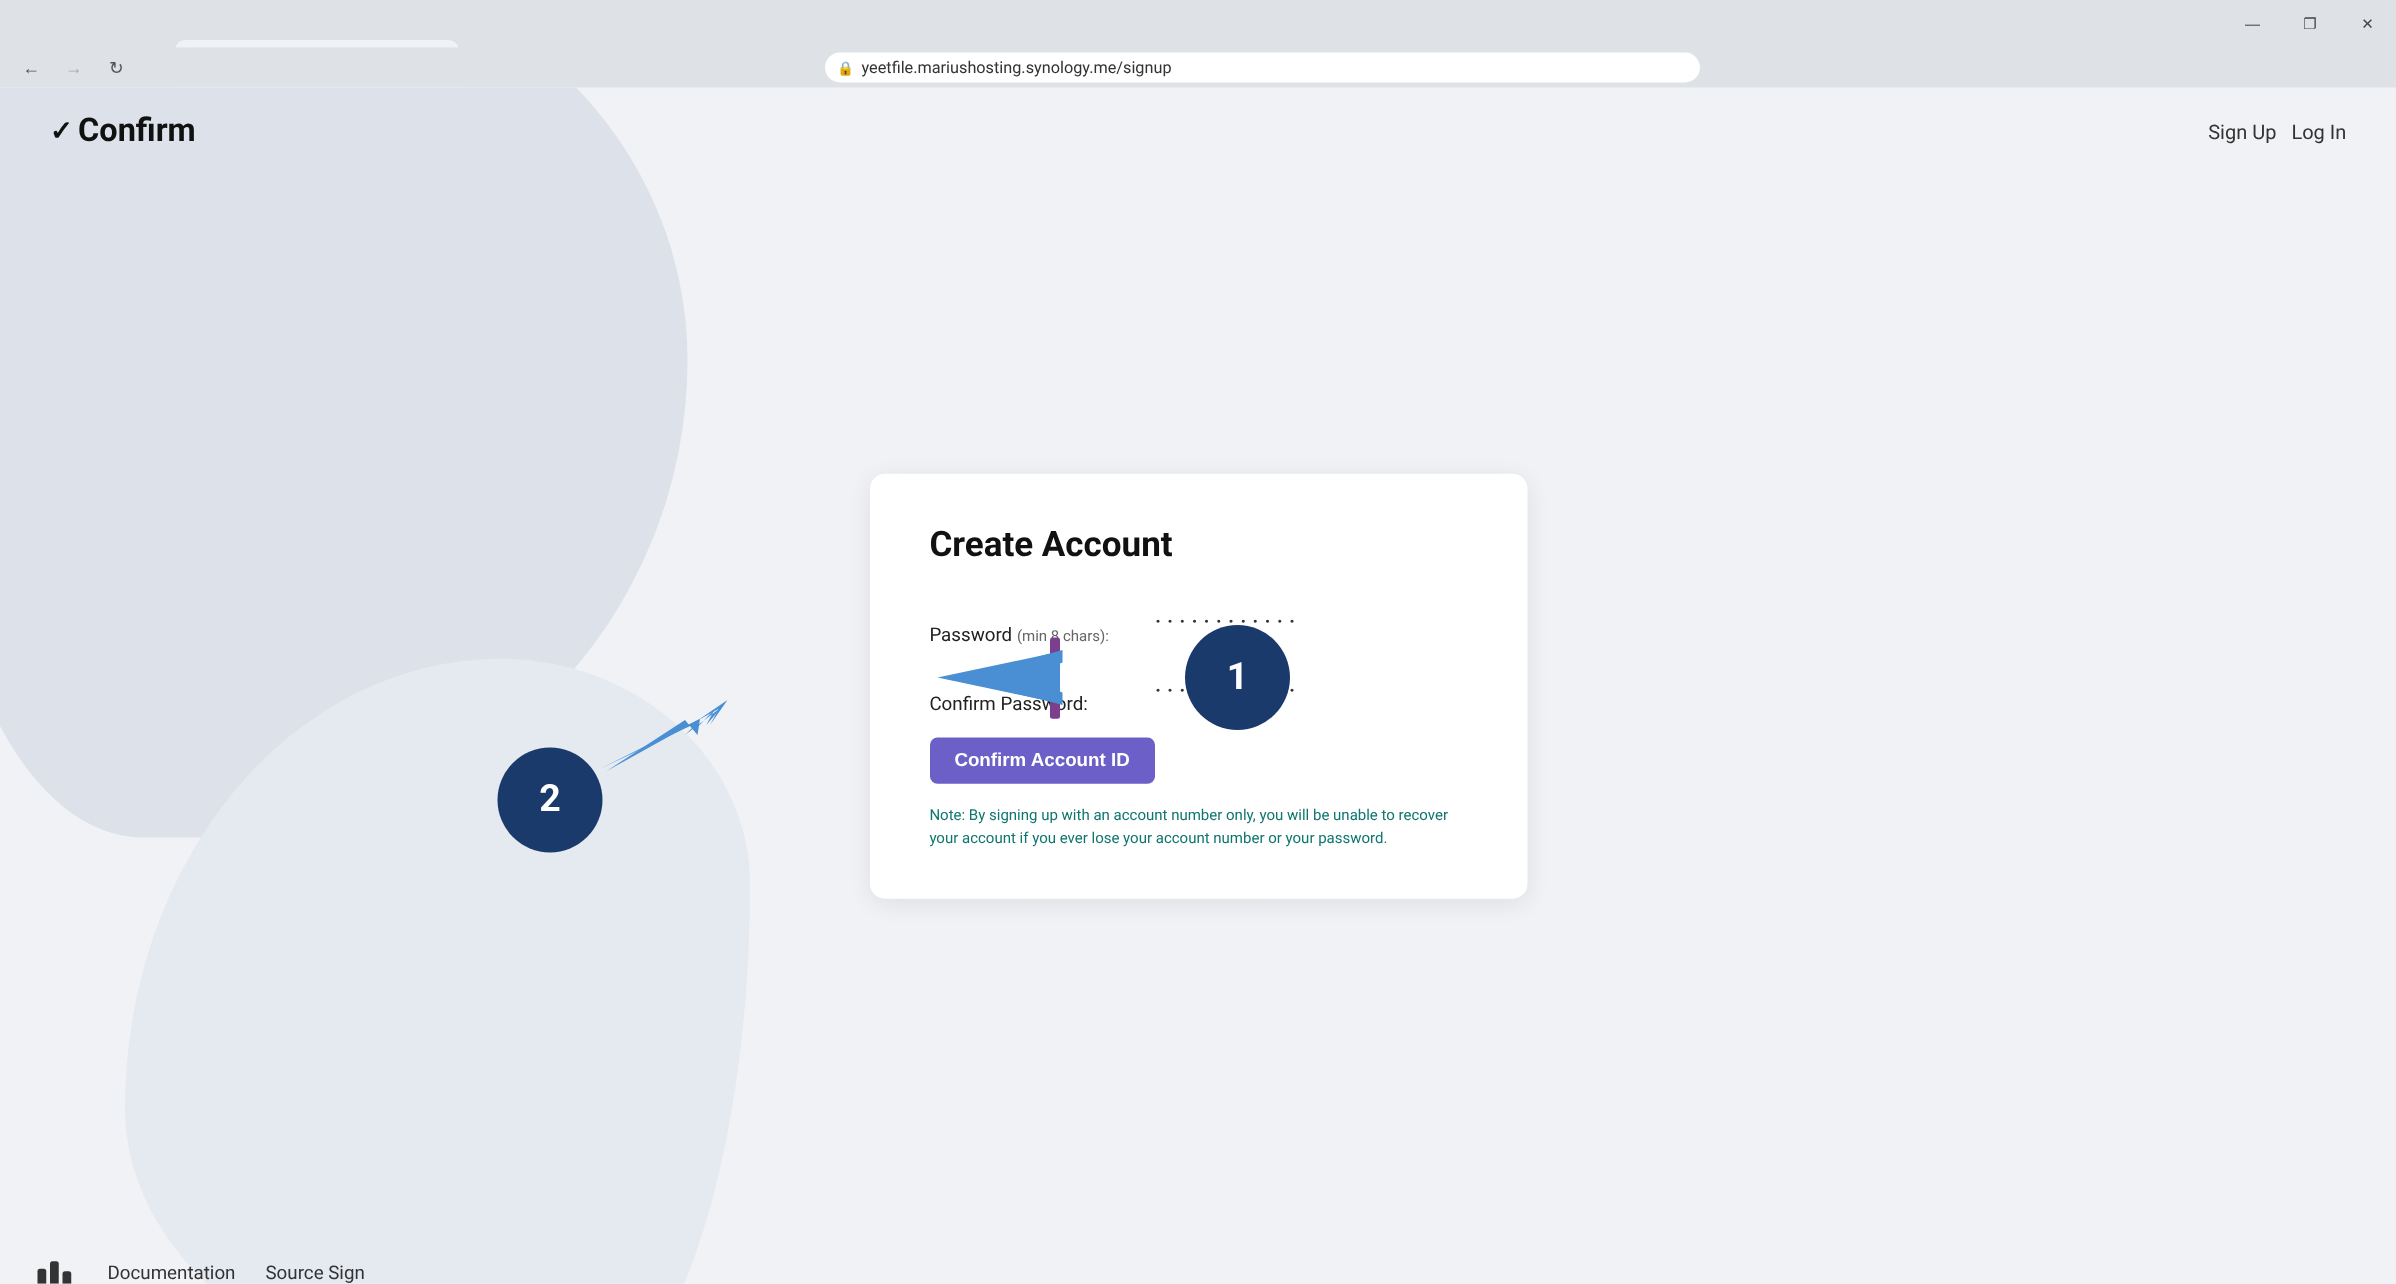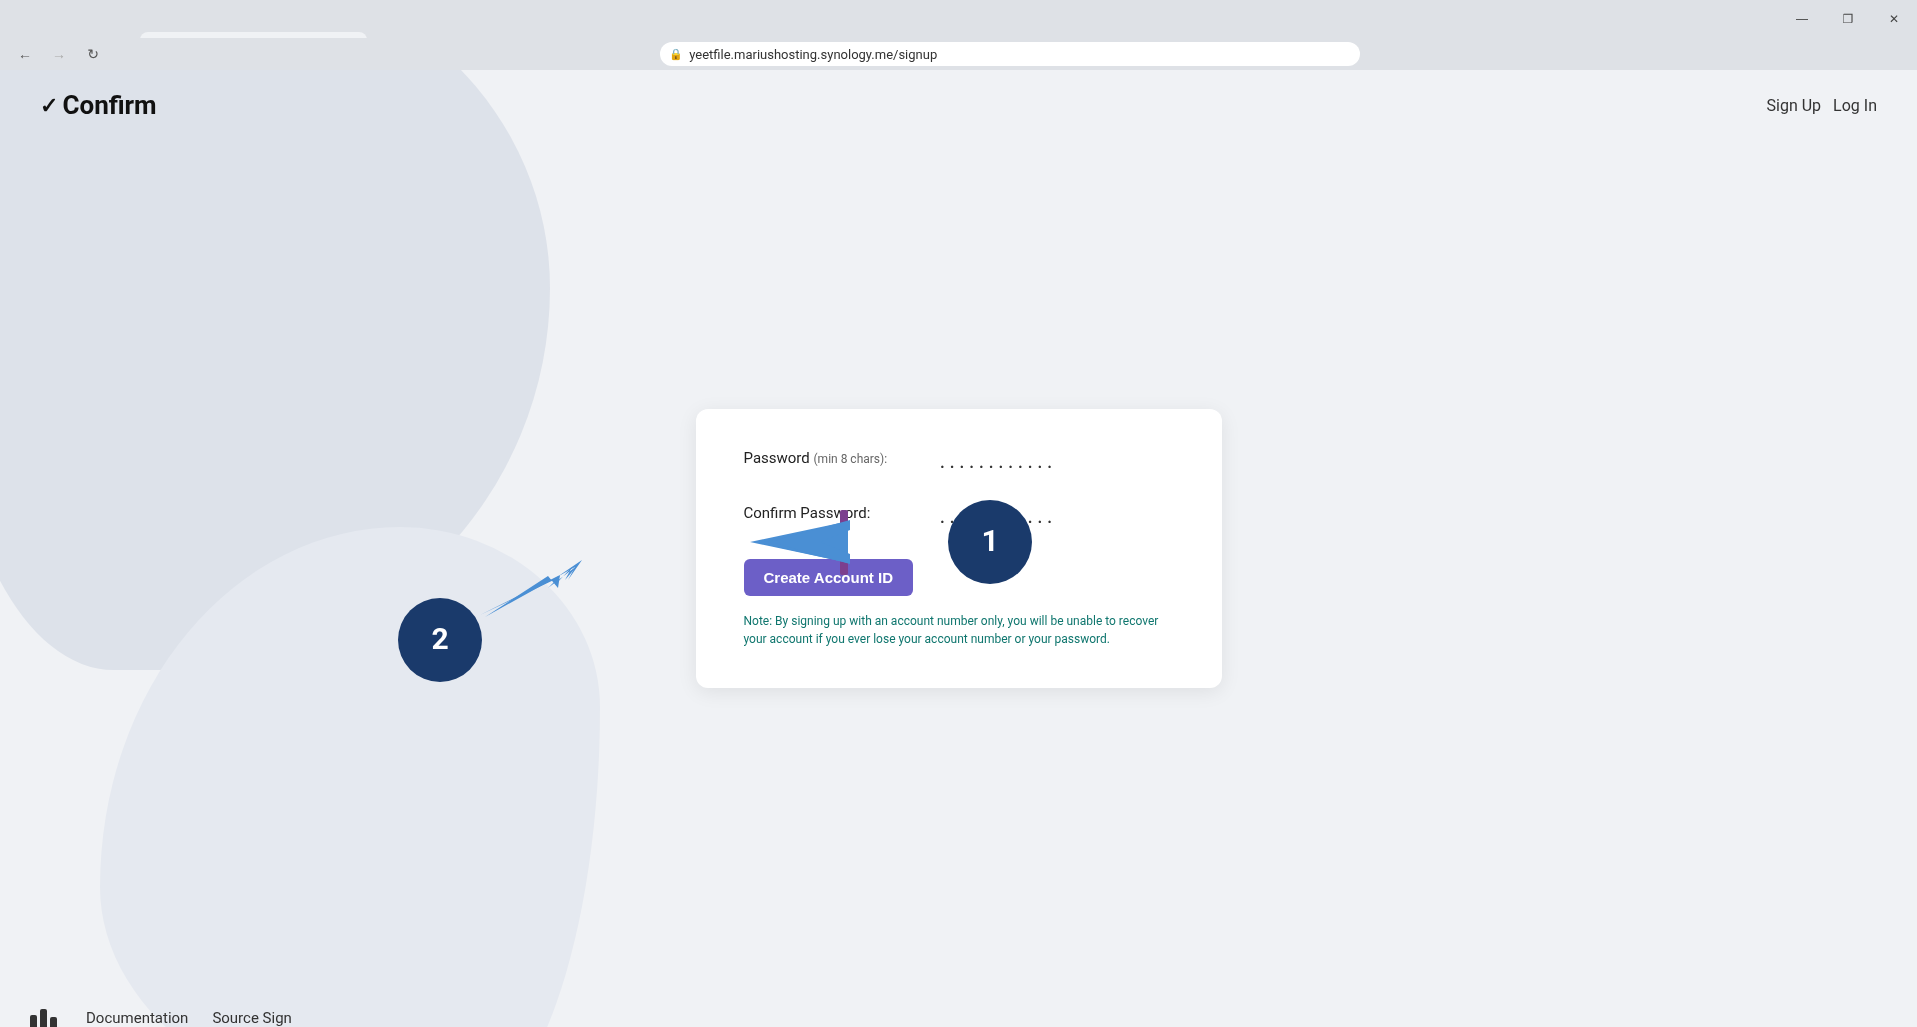--- a/index.html
+++ b/index.html
@@ -260,23 +260,22 @@
 
     .form-title {
       font-size: 28px;
       font-weight: 700;
       color: #111;
       margin-bottom: 28px;
     }
 
     .form-row {
       display: flex;
-      align-items: flex-start;
+      align-items: flex-end;
       margin-bottom: 18px;
-      gap: 16px;
     }
 
     .form-label {
       font-size: 15px;
       color: #222;
       white-space: nowrap;
       min-width: 180px;
     }
 
     .form-label .hint {
@@ -428,38 +427,39 @@
       <span>Confirm</span>
     </a>
     <nav class="header-nav">
       <a>Sign Up</a>
       <a>Log In</a>
     </nav>
   </div>
 
   <div class="main-area">
     <div class="form-card">
+      <h1 class="form-title">Create Account</h1>
 
       
       <div class="form-row">
         <label class="form-label">
           <span>Password</span>
           <span class="hint">(min 8 chars):</span>
         </label>
         <span class="password-display">············</span>
       </div>
 
       
       <div class="form-row">
         <label class="form-label">Confirm Password:</label>
         <span class="password-display">············</span>
       </div>
 
       
-      <button class="create-btn">Create Account ID</button>
+      <button class="create-btn">Confirm Account ID</button>
 
       
       <p class="note-text">Note: By signing up with an account number only, you will be unable to recover your account if you ever lose your account number or your password.</p>
     </div>
   </div>
 
   <div class="footer">
     <div class="footer-logo">
       <div class="footer-bar" style="height:12px;"></div>
       <div class="footer-bar" style="height:18px;"></div>

